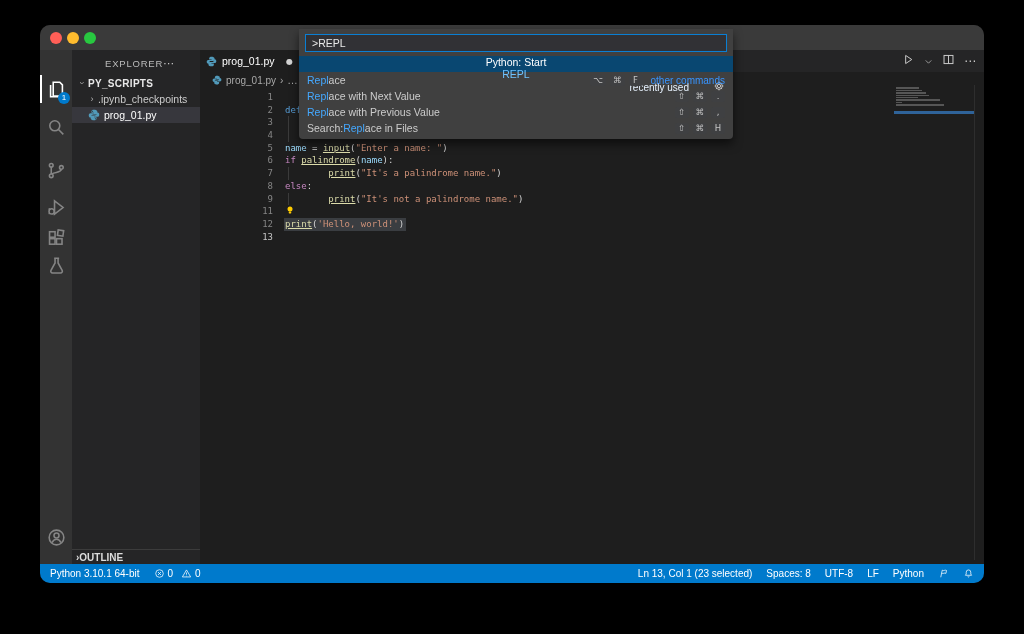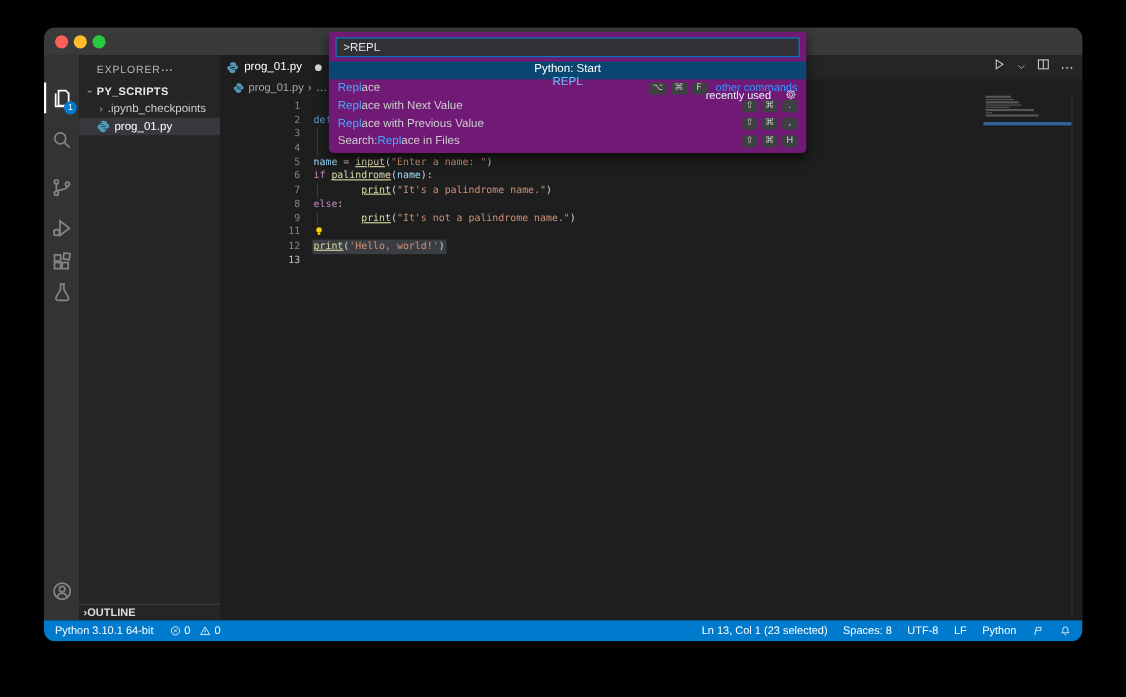--- a/index.html
+++ b/index.html
@@ -22,21 +22,21 @@
   .activitybar { position:absolute; left:0; top:25px; bottom:19px; width:32px; background:#333333; }
   .ab-item { position:absolute; left:0; width:32px; height:34px; display:flex; align-items:center; justify-content:center; }
   .ab-item svg { width:21px; height:21px; stroke:#858585; fill:none; stroke-width:1.2; }
   .ab-item.active svg { stroke:#ffffff; }
   .ab-item.active::before { content:""; position:absolute; left:0; top:3px; bottom:3px; width:2px; background:#fff; }
   .ab-badge { position:absolute; right:2px; bottom:2px; width:12px; height:12px; border-radius:50%;
     background:#007acc; color:#fff; font-size:8px; line-height:12px; text-align:center; }
 
   
   .sidebar { position:absolute; left:32px; top:25px; bottom:19px; width:128px; background:#252526; color:#cccccc; }
-  .sb-header { display:flex; align-items:center; justify-content:flex-start; padding:8px 8px 6px 16px;
+  .sb-header { display:flex; align-items:center; justify-content:center; padding:8px 8px 6px 16px;
     font-size:9.5px; letter-spacing:.8px; color:#bbbbbb; }
   .sb-more { color:#cccccc; font-size:11px; line-height:8px; }
   .sb-row { display:flex; align-items:center; height:16px; font-size:10.5px; padding-left:4px; color:#cccccc; }
   .sb-row .chev { width:12px; font-size:9px; color:#b5b5b5; text-align:center; flex:none; }
   .sb-row .chev.open { display:inline-block; transform:rotate(90deg); }
   .sb-section { font-weight:bold; font-size:10px; letter-spacing:.3px; color:#e8e8e8; }
   .sb-row.indent1 { padding-left:14px; }
   .sb-row.selected { background:#37373d; color:#ffffff; }
   .sb-row .fileicon { width:12px; height:12px; margin:0 4px 0 2px; flex:none; }
   .sb-outline { position:absolute; left:0; right:0; bottom:0; height:15px; border-top:1px solid #3c3c3c;
@@ -74,31 +74,31 @@
   .tk-str { color:#ce9178; }
   .tk-pun { color:#d4d4d4; }
   .bulb { display:inline-block; width:10px; height:10px; vertical-align:-1px; }
 
   
   .minimap { position:absolute; right:9px; top:35px; width:81px; height:475px; border-right:1px solid #2e2e2e; }
   .minimap-line { margin:0 0 1px 2px; height:1.4px; background:#6a6a6a; opacity:.75; }
   .minimap-sel { position:absolute; left:0; right:0; height:3px; background:#2f6399; }
 
   
-  .palette { position:absolute; left:259px; top:4px; width:434px; background:#701a75; z-index:50;
+  .palette { position:absolute; left:259px; top:4px; width:434px; background:#404040; z-index:50;
     box-shadow:0 5px 10px rgba(0,0,0,.55); border-radius:0 0 4px 4px; padding-bottom:3px; }
   .palette-input { margin:5px 6px 4px 6px; height:18px; background:#313135; border:1px solid #0a7fd4;
     color:#e8e8e8; font-size:10.5px; line-height:16px; padding:0 6px;
     font-family:"Liberation Sans", sans-serif; width:calc(100% - 12px); display:block; outline:none; }
   .p-row { height:16px; display:flex; align-items:center; padding:0 8px; font-size:10.5px; color:#cccccc; }
   .p-row.selected { background:#094771; color:#ffffff;flex-direction:column; }
   .p-hl { color:#44a8ff; }
   .p-row.selected .p-hl { color:#6fc3ff; }
   .p-right { margin-left:auto; display:flex; align-items:center; gap:4px; }
-  .p-badge-label { font-size:10px; color:#e8f3ff; margin-right:8px; }
+  .p-badge-label { font-size:10px; color:#e8f3ff; margin-right:20px; }
   .p-link { font-size:10px; color:#3794ff; margin-left:4px; }
   .keycap { background:#3f4042; border-radius:2.5px; color:#c5c5c5; font-size:8.5px; line-height:11px;
     min-width:14px; text-align:center; padding:0 3px; display:inline-block; }
   .p-row .gear svg { width:12px; height:12px; stroke:#d8d8d8; fill:none; stroke-width:1.1; }
 
   
   .statusbar { position:absolute; left:0; right:0; bottom:0; height:19px; background:#007acc; color:#ffffff;
     display:flex; align-items:center; font-size:10px; padding:0 10px; }
   .sb-item { display:flex; align-items:center; gap:3px; margin-right:14px; }
   .statusbar .right { margin-left:auto; display:flex; align-items:center; }

